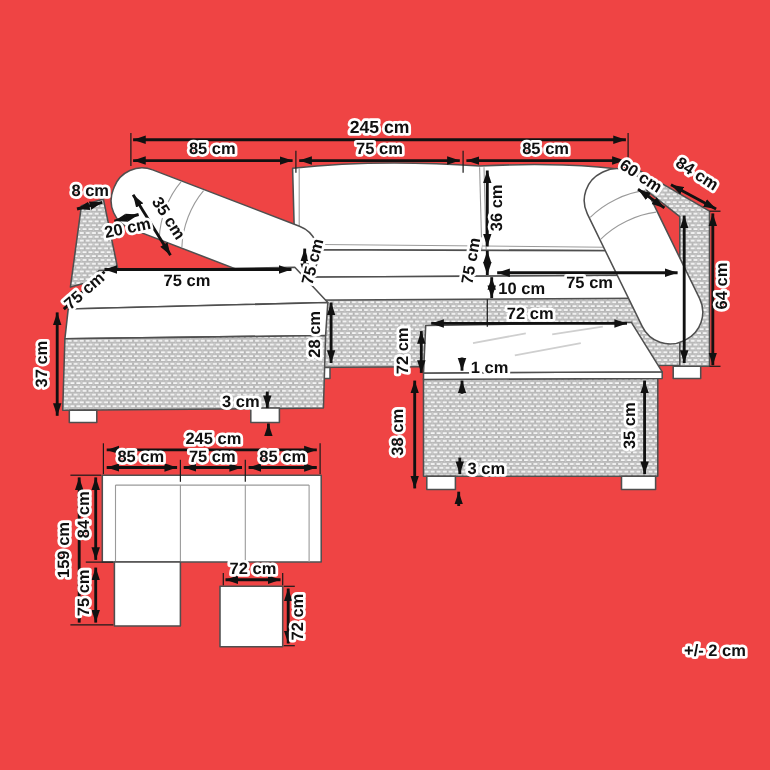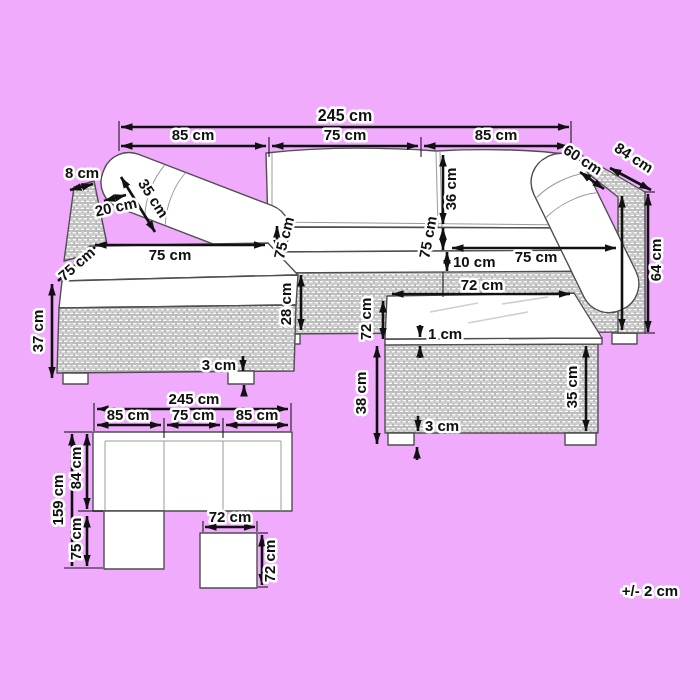--- a/index.html
+++ b/index.html
@@ -1,16 +1,16 @@
 <!DOCTYPE html>
 <html><head>
 <meta charset="utf-8">
 <style>
   html,body { margin:0; padding:0; background:#ffffff; }
-  #stage { position:relative; width:700px; height:700px; background:#f0abfc; overflow:hidden; }
+  #stage { position:relative; width:700px; height:700px; background:#ef4444; overflow:hidden; }
   svg { display:block; }
   .outline { fill:#ffffff; stroke:#4f4f4f; stroke-width:1.4; stroke-linejoin:round; }
   .rattan  { fill:url(#rattanPat); stroke:#4f4f4f; stroke-width:1.4; stroke-linejoin:round; }
   .thin    { stroke:#9a9a9a; stroke-width:1; fill:none; }
   .glare   { stroke:#cfcfcf; stroke-width:1.6; fill:none; }
   .ext     { stroke:#1a1a1a; stroke-width:1.1; fill:none; }
   .d2,.d1  { stroke:#111111; stroke-width:2.6; fill:none; }
   .dim { font:bold 15px "Liberation Sans", sans-serif; fill:#101010;
          paint-order:stroke; stroke:#ffffff; stroke-width:5px; stroke-linejoin:round; }
   .dim.lg { font-size:16px; }

